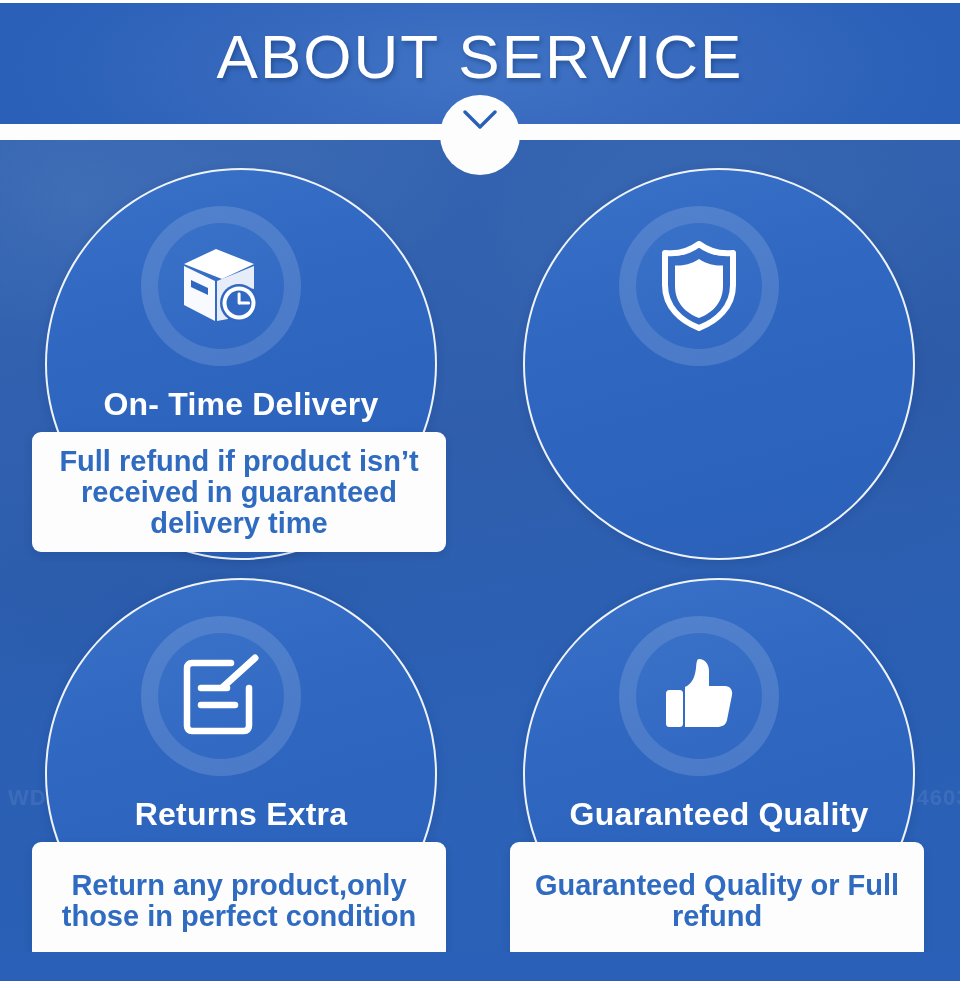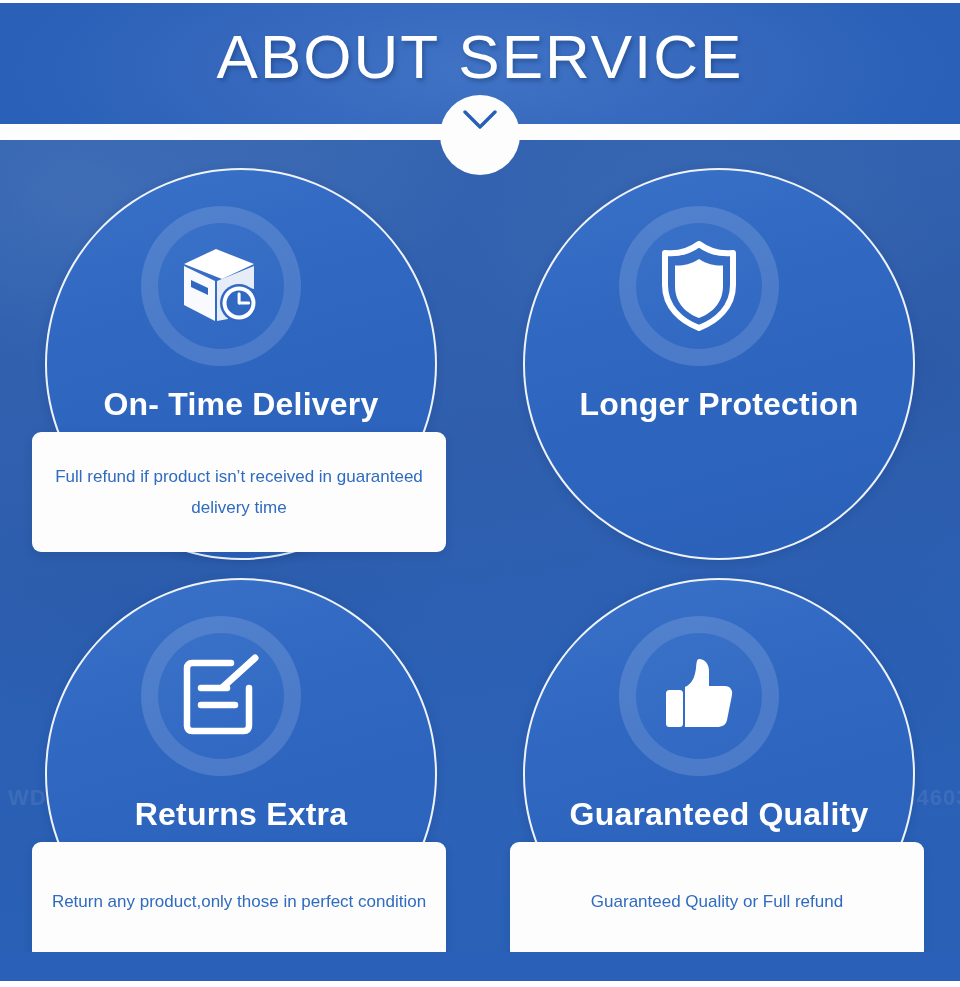--- a/index.html
+++ b/index.html
@@ -189,24 +189,24 @@
     background:#fdfdfd;
     border-radius:9px;
     box-shadow:0 3px 9px rgba(14,40,90,.14);
     z-index:4;
     display:flex; align-items:center; justify-content:center;
     padding:8px 14px;
   }
   .card-body p {
     width:100%;
     text-align:center;
-    font-size:17px;
+    font-size:29px;
     line-height:31px;
     color:#2f6bc0;
-    font-weight:400;
+    font-weight:700;
   }
   .card.c1 .card-body, .card.c3 .card-body { width:414px; }
   .card.c3 .card-body { min-height:118px; }
   .card.c4 .card-body { min-height:118px; }
 </style>
 </head>
 <body>
 
 <div id="page">
 
@@ -266,21 +266,20 @@
 
     <div class="card c2">
       <div class="disc"></div>
       <div class="ring"></div>
       <div class="icon-wrap">
         <svg width="76" height="90" viewBox="0 0 76 90" aria-hidden="true">
           <path d="M38 3 C50 12 63 13 72 12 L72 44 C72 66 56 80 38 87 C20 80 4 66 4 44 L4 12 C13 13 26 12 38 3 Z" fill="none" stroke="#ffffff" stroke-width="6" stroke-linejoin="round"></path>
           <path d="M38 18 C47 24 56 25 62 24.5 L62 45 C62 62 51 72 38 77 C25 72 14 62 14 45 L14 24.5 C20 25 29 24 38 18 Z" fill="#ffffff"></path>
         </svg>
       </div>
-      <div class="card-title">Longer Protection</div>
     </div>
 
     <div class="card c3">
       <div class="disc"></div>
       <div class="ring"></div>
       <div class="icon-wrap">
         <svg width="84" height="84" viewBox="0 0 84 84" aria-hidden="true">
           <path d="M70 34 L70 72 C70 75 68 77 65 77 L13 77 C10 77 8 75 8 72 L8 14 C8 11 10 9 13 9 L52 9" fill="none" stroke="#ffffff" stroke-width="6.5" stroke-linecap="round" stroke-linejoin="round"></path>
           <line x1="22" y1="34" x2="48" y2="34" stroke="#ffffff" stroke-width="6.5" stroke-linecap="round"></line>
           <line x1="22" y1="51" x2="56" y2="51" stroke="#ffffff" stroke-width="6.5" stroke-linecap="round"></line>

